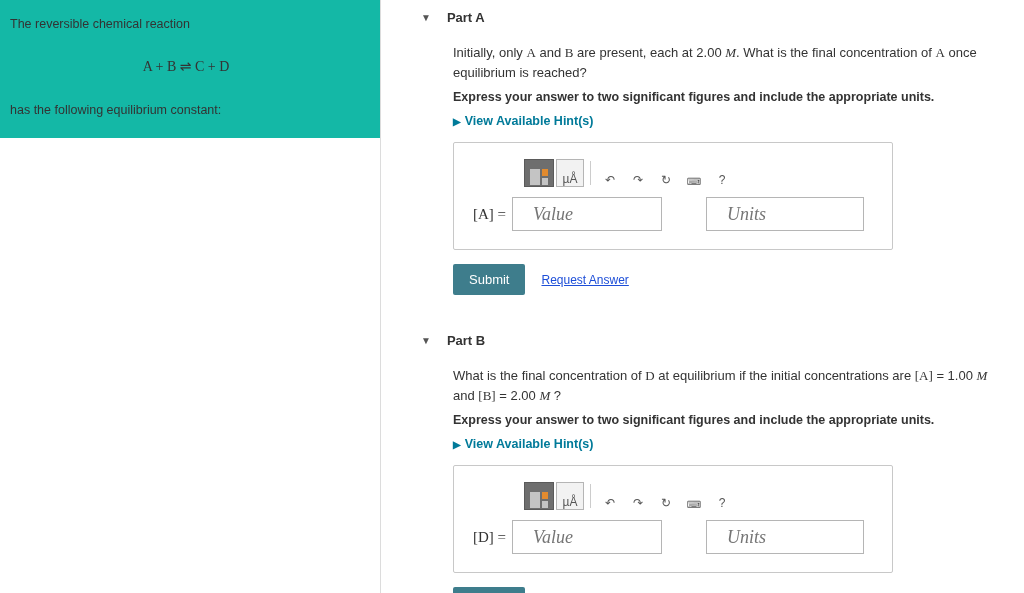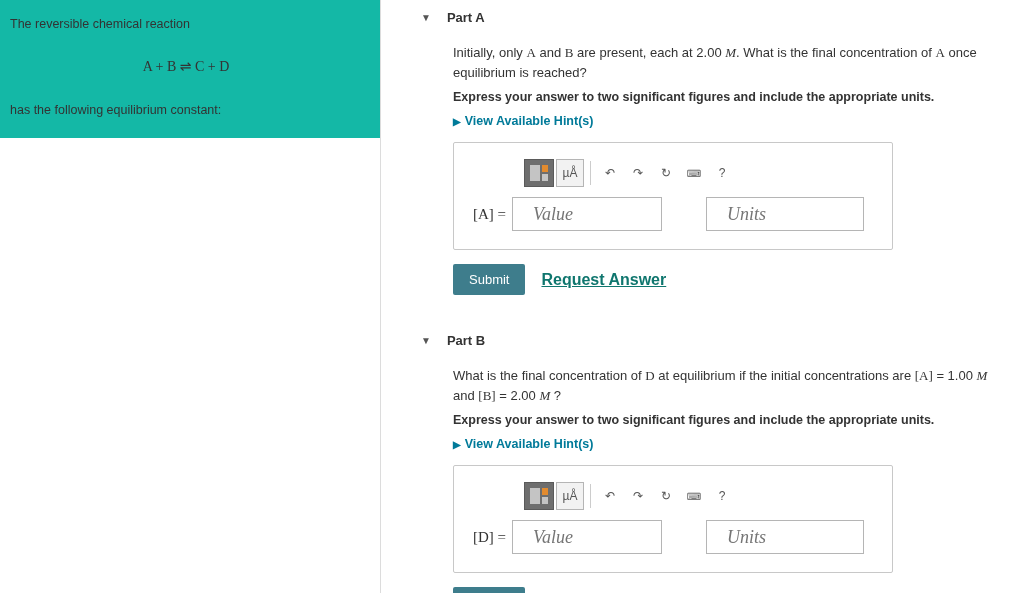--- a/index.html
+++ b/index.html
@@ -117,21 +117,21 @@
     gap: 2px;
     margin-left: 56px;
     margin-bottom: 10px;
   }
   .tool-btn {
     min-width: 28px;
     height: 28px;
     border: 1px solid #b5b5b5;
     background: #f2f2f2;
     display: flex;
-    align-items: center;
+    align-items: flex-end;
     justify-content: center;
     font-size: 12px;
     color: #555;
     padding: 0 4px;
     cursor: pointer;
   }
   .tool-btn.dark {
     background: #6e6e6e;
     border-color: #5a5a5a;
     color: #fff;
@@ -186,23 +186,23 @@
   .submit-btn {
     background: #3e7d8c;
     color: #fff;
     border: none;
     padding: 8px 16px;
     font-size: 13px;
     border-radius: 2px;
     cursor: pointer;
   }
   .request-link {
-    color: #0f766e;
-    font-weight: bold;
-    font-size: 16px;
+    color: #1d4ed8;
+    font-weight: normal;
+    font-size: 12px;
     text-decoration: underline;
     cursor: pointer;
   }
   .serif {
     font-family: "Times New Roman", serif;
   }
   .ital {
     font-style: italic;
   }
   

